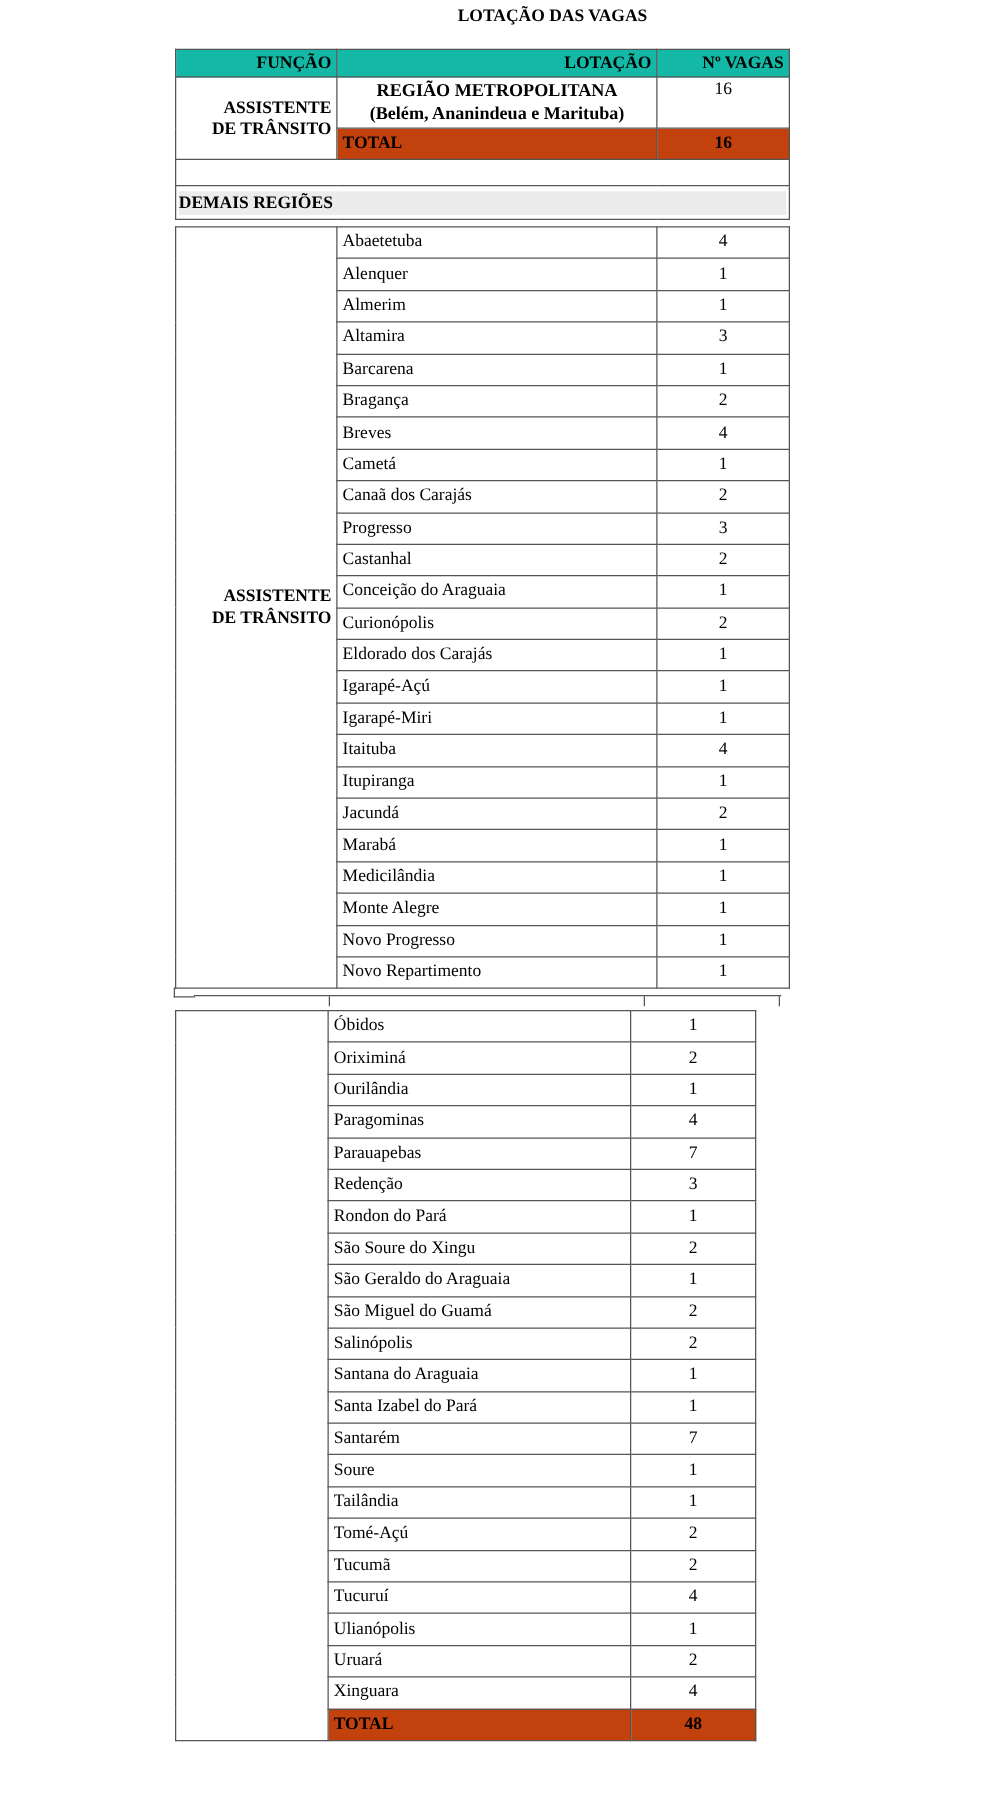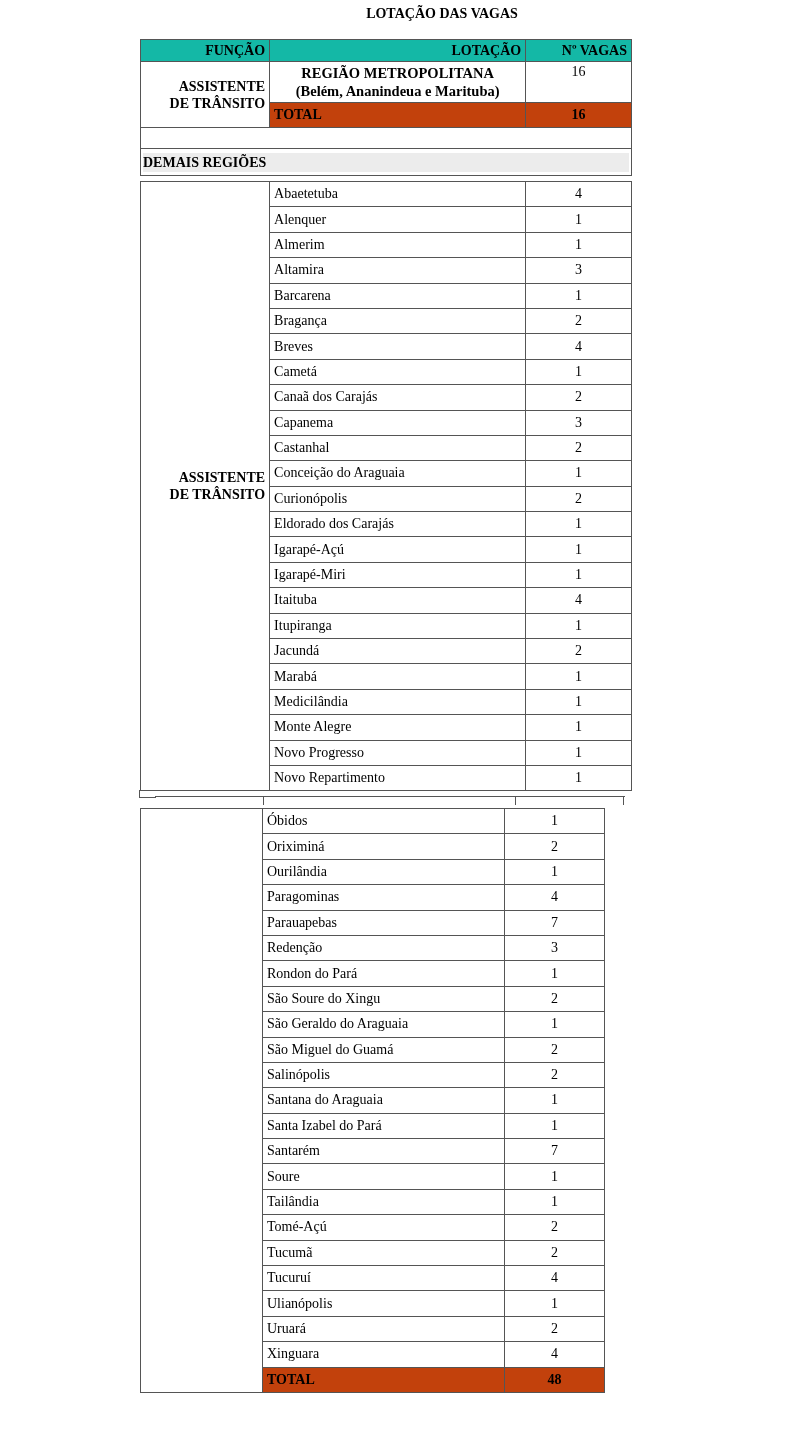--- a/index.html
+++ b/index.html
@@ -111,21 +111,21 @@
       </tr>
       <tr>
         <td>Cametá</td>
         <td class="num">1</td>
       </tr>
       <tr>
         <td>Canaã dos Carajás</td>
         <td class="num">2</td>
       </tr>
       <tr>
-        <td>Capanema</td>
+        <td>Progresso</td>
         <td class="num">3</td>
       </tr>
       <tr>
         <td>Castanhal</td>
         <td class="num">2</td>
       </tr>
       <tr>
         <td>Conceição do Araguaia</td>
         <td class="num">1</td>
       </tr>

